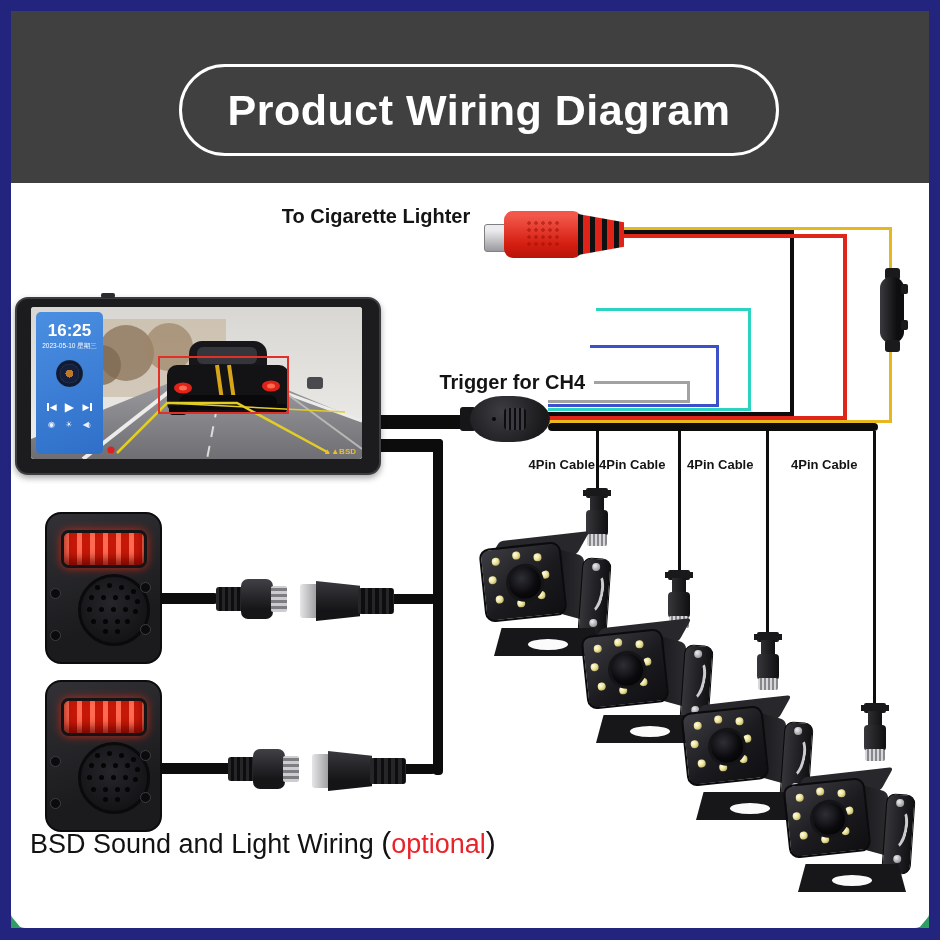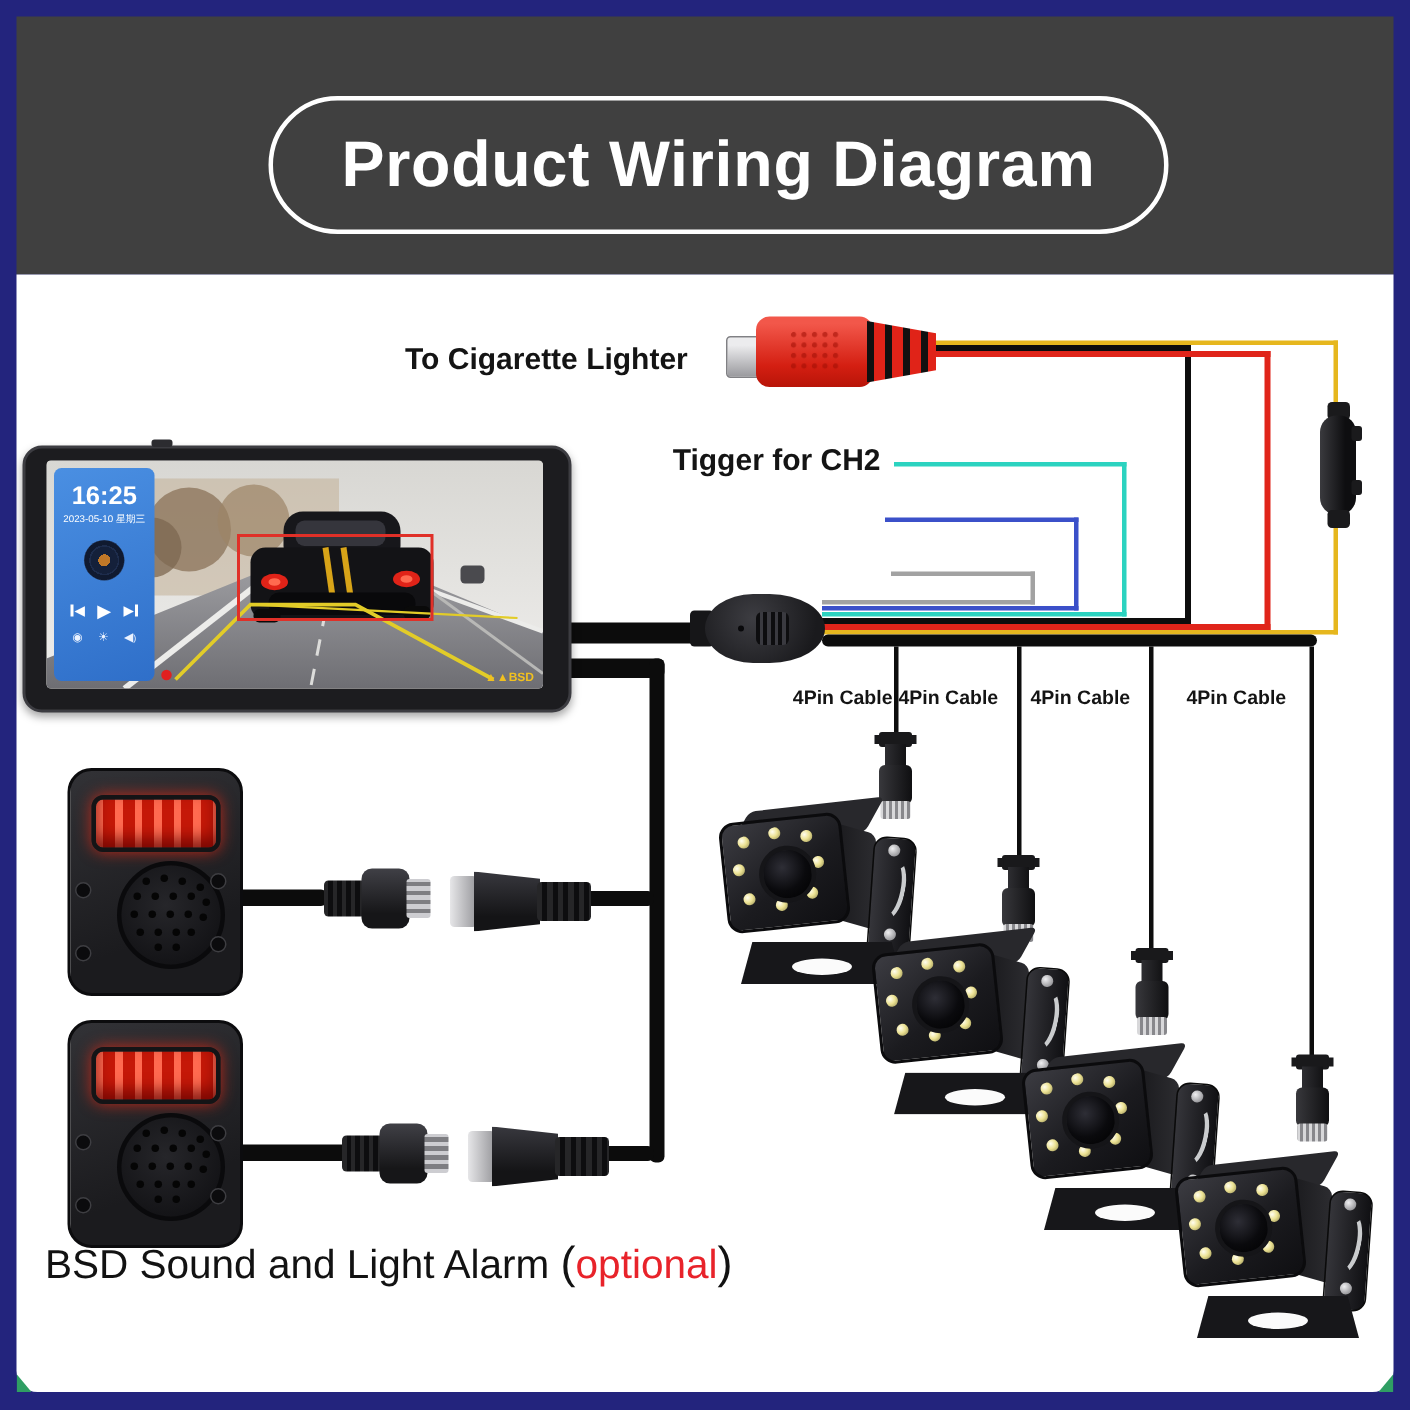--- a/index.html
+++ b/index.html
@@ -153,28 +153,28 @@
   <div class="hdr-panel">
     <div class="title-pill">
       <span>Product Wiring Diagram</span>
     </div>
   </div>
 
   <div class="content"></div>
   <div class="corner-tri left"></div>
   <div class="corner-tri right"></div>
 
-  <div class="lbl big" style="left:270px;top:229px;width:212px;text-align:left;">To Cigarette Lighter</div>
-  <div class="lbl big" style="left:425px;top:296px;width:162px;text-align:right;">Tigger for CH2</div>
+  <div class="lbl big" style="left:270px;top:205px;width:212px;text-align:center;">To Cigarette Lighter</div>
+  <div class="lbl big" style="left:418px;top:371px;width:167px;text-align:right;">Trigger for CH4</div>
   <div class="lbl small" style="left:503px;top:457px;width:92px;text-align:right;">4Pin Cable</div>
   <div class="lbl small" style="left:599px;top:457px;width:83px;">4Pin Cable</div>
   <div class="lbl small" style="left:687px;top:457px;width:84px;">4Pin Cable</div>
   <div class="lbl small" style="left:791px;top:457px;width:84px;">4Pin Cable</div>
   <div class="bottom-label">
-    <span>BSD Sound and Light Alarm </span><span class="paren">(</span><span class="opt">optional</span><span class="paren">)</span>
+    <span>BSD Sound and Light Wiring </span><span class="paren">(</span><span class="opt">optional</span><span class="paren">)</span>
   </div>
 
   <div class="wire w-yellow" style="left:616px;top:227px;width:276px;height:3px;"></div>
   <div class="wire w-yellow" style="left:889px;top:227px;width:3px;height:196px;"></div>
   <div class="wire w-black" style="left:616px;top:230px;width:178px;height:4px;"></div>
   <div class="wire w-black" style="left:790px;top:230px;width:4px;height:185px;"></div>
   <div class="wire w-red" style="left:616px;top:234px;width:231px;height:4px;"></div>
   <div class="wire w-red" style="left:843px;top:234px;width:4px;height:187px;"></div>
 
   <div class="wire w-teal" style="left:596px;top:308px;width:155px;height:3px;"></div>

